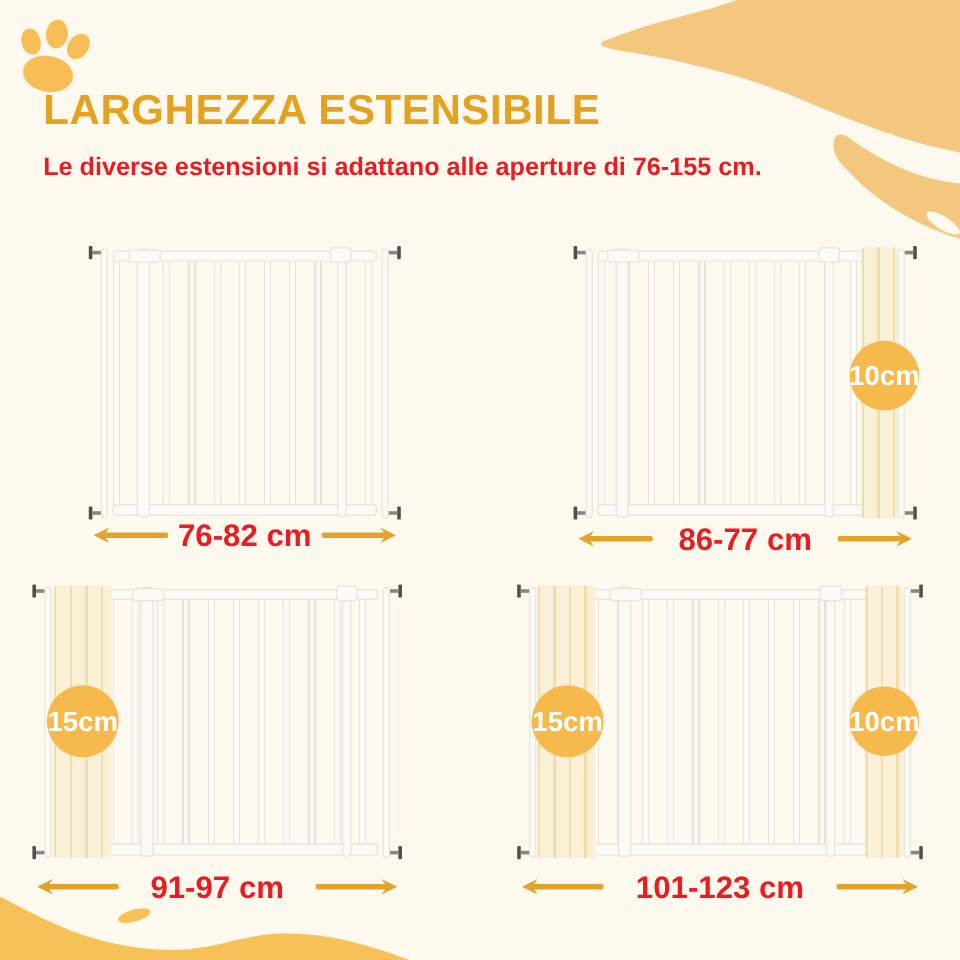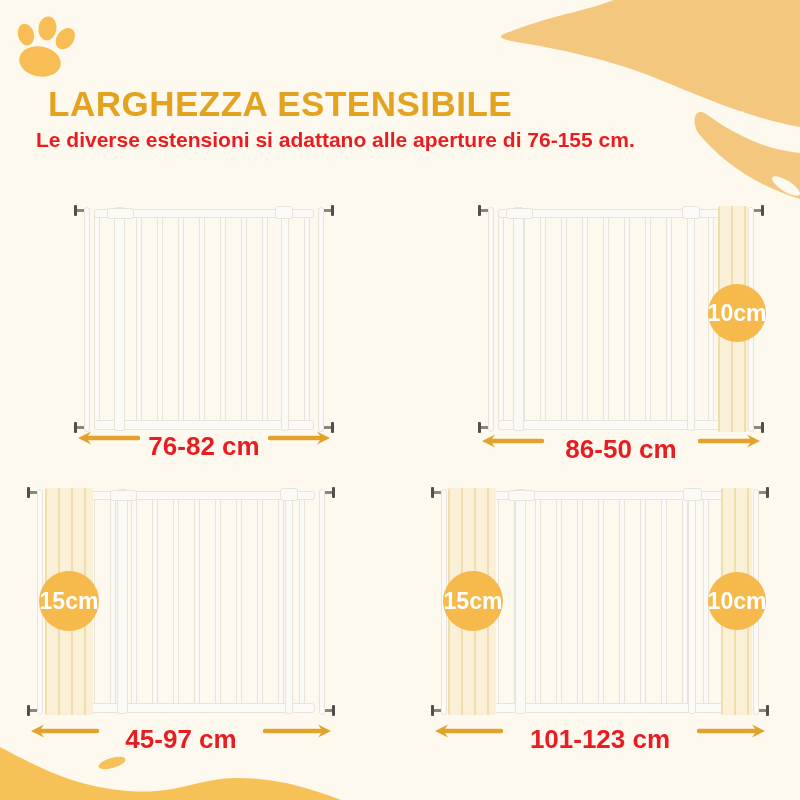--- a/index.html
+++ b/index.html
@@ -3,21 +3,21 @@
 <meta charset="utf-8">
 <style>
   html,body{margin:0;padding:0;}
   body{
     width:800px;height:800px;position:relative;overflow:hidden;
     background:var(--bg,#FEF9EE);
     font-family:"Liberation Sans", sans-serif;
   }
   .deco-svg{position:absolute;left:0;top:0;width:800px;height:800px;pointer-events:none;}
   .page-title{
-    position:absolute;left:36px;top:72px;margin:12px;
+    position:absolute;left:36px;top:72px;margin:0;
     font-size:35px;font-weight:800;letter-spacing:.5px;
     color:var(--title,#E3A320);white-space:nowrap;
   }
   .page-subtitle{
     position:absolute;left:36px;top:128px;margin:0;
     font-size:21px;font-weight:700;color:var(--red,#E91C22);white-space:nowrap;
   }
   
   .gate{position:absolute;}
   .gate .bars{
@@ -75,21 +75,21 @@
       rgba(239,220,169,.95) 0 2px, rgba(250,241,216,.92) 2px 13px);
   }
   .badge{
     position:absolute;z-index:6;border-radius:50%;
     background:var(--badge,#F6B94B);color:#FFFFFF;
     display:flex;align-items:center;justify-content:center;
     font-size:23px;font-weight:700;
   }
   
   .measure{
-    position:absolute;height:30px;display:flex;gap:6px;
+    position:absolute;height:30px;display:flex;align-items:center;gap:6px;
   }
   .measure .mlabel{
     flex:1;text-align:center;color:var(--red,#E91C22);
     font-size:26px;font-weight:800;white-space:nowrap;
   }
   .measure svg{flex:none;display:block;}
 </style>
 </head>
 <body>
 
@@ -160,21 +160,21 @@
   <div class="clamp" style="left:-4px;top:0"></div>
   <div class="clamp" style="left:-4px;bottom:2px"></div>
   <div class="clamp right" style="right:-4px;top:0"></div>
   <div class="clamp right" style="right:-4px;bottom:2px"></div>
 </div>
 <div class="measure" style="left:482px;top:434px;width:278px">
   <svg width="62" height="14" viewBox="0 0 62 14">
     <path d="M60,7 H10" stroke="var(--arrow,#E1A32C)" stroke-width="4.5" stroke-linecap="round" fill="none"></path>
     <polygon points="13,0.5 0,7 13,13.5 8.5,7" fill="var(--arrow,#E1A32C)"></polygon>
   </svg>
-  <span class="mlabel">86-50 cm</span>
+  <span class="mlabel">86-77 cm</span>
   <svg width="62" height="14" viewBox="0 0 62 14">
     <path d="M2,7 H52" stroke="var(--arrow,#E1A32C)" stroke-width="4.5" stroke-linecap="round" fill="none"></path>
     <polygon points="49,0.5 62,7 49,13.5 53.5,7" fill="var(--arrow,#E1A32C)"></polygon>
   </svg>
 </div>
 
 <div class="gate" style="left:31px;top:487px;width:300px;height:231px">
   <div class="bars" style="left:16px;right:16px;top:8px;bottom:14px"></div>
   <div class="rail" style="top:4px"></div>
   <div class="rail" style="bottom:5px;height:10px"></div>
@@ -190,21 +190,21 @@
   <div class="clamp" style="left:-4px;top:0"></div>
   <div class="clamp" style="left:-4px;bottom:2px"></div>
   <div class="clamp right" style="right:-4px;top:0"></div>
   <div class="clamp right" style="right:-4px;bottom:2px"></div>
 </div>
 <div class="measure" style="left:31px;top:724px;width:300px">
   <svg width="68" height="14" viewBox="0 0 68 14">
     <path d="M66,7 H10" stroke="var(--arrow,#E1A32C)" stroke-width="4.5" stroke-linecap="round" fill="none"></path>
     <polygon points="13,0.5 0,7 13,13.5 8.5,7" fill="var(--arrow,#E1A32C)"></polygon>
   </svg>
-  <span class="mlabel">45-97 cm</span>
+  <span class="mlabel">91-97 cm</span>
   <svg width="68" height="14" viewBox="0 0 68 14">
     <path d="M2,7 H58" stroke="var(--arrow,#E1A32C)" stroke-width="4.5" stroke-linecap="round" fill="none"></path>
     <polygon points="55,0.5 68,7 55,13.5 59.5,7" fill="var(--arrow,#E1A32C)"></polygon>
   </svg>
 </div>
 
 <div class="gate" style="left:435px;top:487px;width:330px;height:231px">
   <div class="bars" style="left:16px;right:16px;top:8px;bottom:14px"></div>
   <div class="rail" style="top:4px"></div>
   <div class="rail" style="bottom:5px;height:10px"></div>

